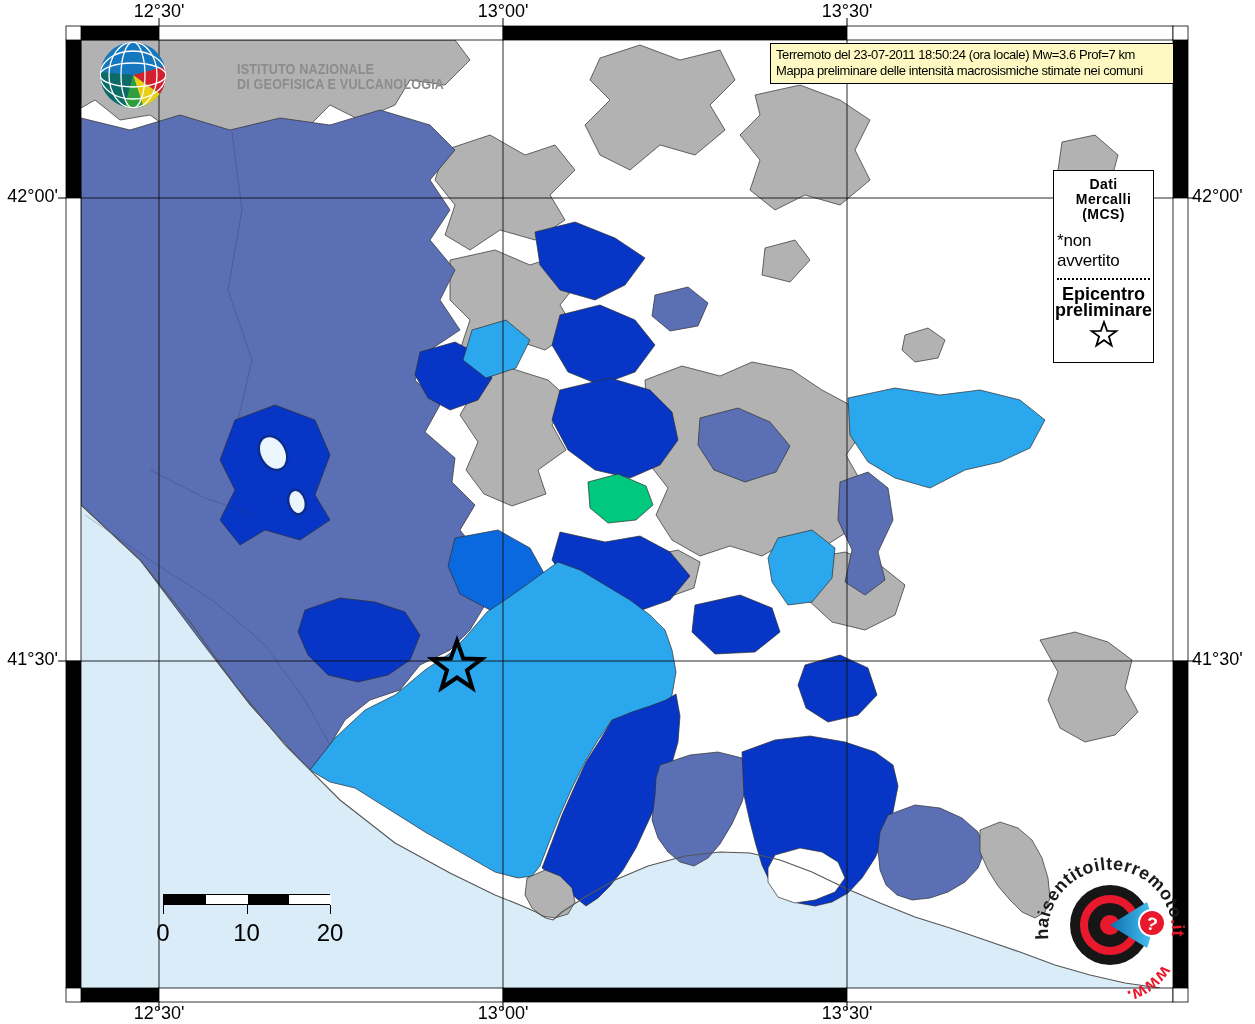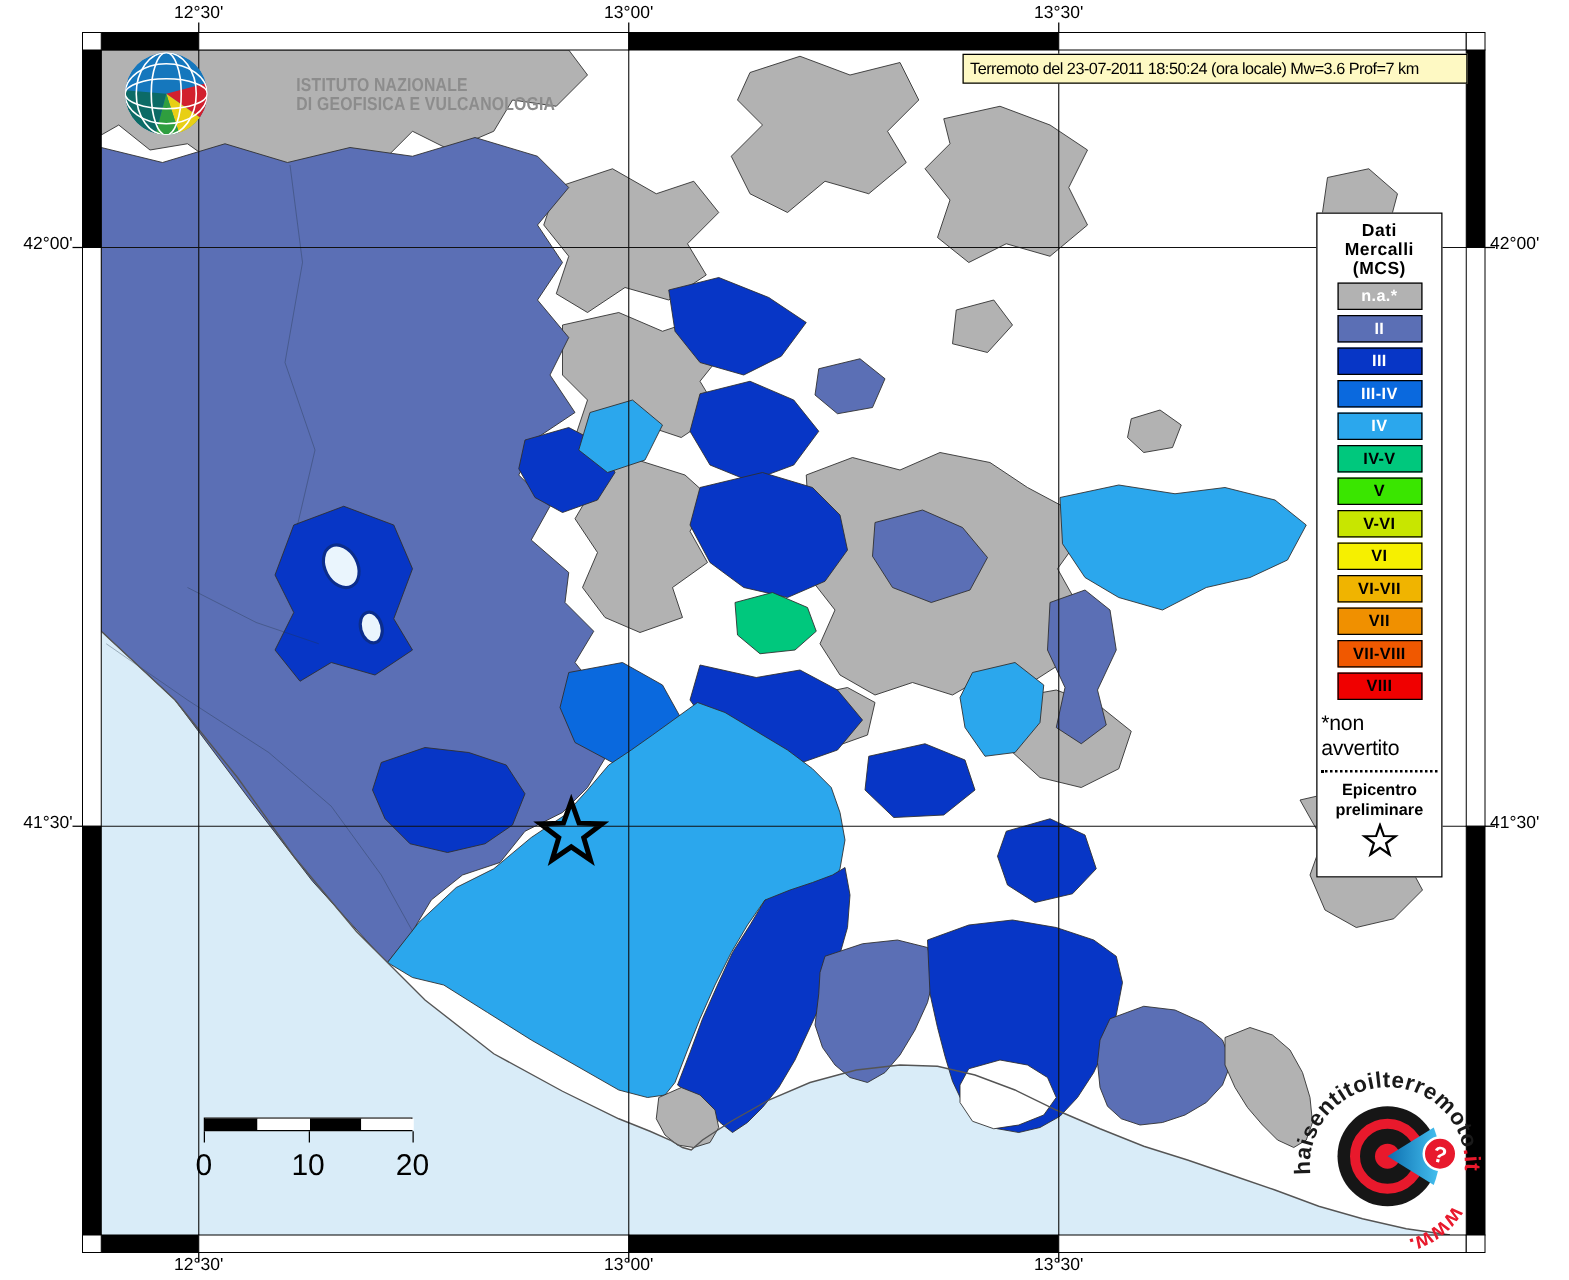--- a/index.html
+++ b/index.html
@@ -1,31 +1,31 @@
 <!DOCTYPE html>
 <html><head>
 <meta charset="utf-8">
 <style>
   html,body{margin:0;padding:0;background:#fff;}
   body{width:1255px;height:1024px;position:relative;overflow:hidden;
        font-family:"Liberation Sans",sans-serif;color:#000;}
   #map-svg{position:absolute;left:0;top:0;}
-  .axlab{position:absolute;font-size:14px;white-space:nowrap;}
+  .axlab{position:absolute;font-size:18px;white-space:nowrap;}
   .infobox{position:absolute;left:770px;top:43px;width:404px;background:#fef9c3;
            border:1px solid #000;padding:3px 5px;font-size:13px;line-height:16.3px;
            letter-spacing:-0.4px;box-sizing:border-box;}
   .infobox div{white-space:nowrap;overflow:hidden;}
   .legend{position:absolute;left:1053px;top:170px;width:101px;background:#fff;
           border:1px solid #000;text-align:center;padding:6px 0 8px;box-sizing:border-box;}
   .legend .t{font-weight:bold;font-size:14px;line-height:15px;letter-spacing:.4px;}
   .sw{width:66px;height:20px;line-height:20px;margin:4px auto 0;border:1px solid #000;
       font-weight:bold;font-size:13px;letter-spacing:.3px;}
   .fn{font-size:17px;text-align:left;padding-left:3px;margin-top:9px;letter-spacing:-0.2px;}
   .ldiv{border-top:2px dotted #000;margin:7px 3px 6px;}
-  .ep{font-weight:bold;font-size:13px;line-height:16px;}
+  .ep{font-weight:bold;font-size:18px;line-height:16px;}
   .ingv-text{position:absolute;left:237px;top:61px;color:#8c8c8c;font-weight:bold;
              font-size:15px;line-height:15px;letter-spacing:.2px;white-space:nowrap;
              transform:scaleX(.84);transform-origin:left top;}
   .sbar{position:absolute;left:163px;top:886px;width:167px;}
   .sbar .km{text-align:center;font-size:30px;}
   #sb-bar{position:relative;margin-top:8px;height:9px;border:1px solid #000;background:#fff;}
   #sb-labels{position:relative;margin-top:14px;font-size:24px;height:26px;}
 </style>
 </head>
 <body>
@@ -157,43 +157,29 @@
     </g>
   </g>
 </svg>
 <div class="ingv-text">
   <div>ISTITUTO NAZIONALE</div>
   <div>DI GEOFISICA E VULCANOLOGIA</div>
 </div>
 
 <div class="infobox">
   <div>Terremoto del 23-07-2011 18:50:24 (ora locale) Mw=3.6 Prof=7 km</div>
+  <div>Mappa preliminare delle intensità macrosismiche stimate nei comuni</div>
 </div>
 
 <div class="legend">
   <div class="t">
     <div>Dati</div>
     <div>Mercalli</div>
     <div>(MCS)</div>
   </div>
-  <div id="legend-items">
-      <div class="sw" style="background: rgb(178, 178, 178); color: rgb(255, 255, 255);">n.a.*</div>
-      <div class="sw" style="background: rgb(91, 111, 181); color: rgb(255, 255, 255);">II</div>
-      <div class="sw" style="background: rgb(7, 54, 198); color: rgb(255, 255, 255);">III</div>
-      <div class="sw" style="background: rgb(10, 105, 222); color: rgb(255, 255, 255);">III-IV</div>
-      <div class="sw" style="background: rgb(43, 167, 237); color: rgb(255, 255, 255);">IV</div>
-      <div class="sw" style="background: rgb(0, 200, 125); color: rgb(0, 0, 0);">IV-V</div>
-      <div class="sw" style="background: rgb(58, 230, 0); color: rgb(0, 0, 0);">V</div>
-      <div class="sw" style="background: rgb(200, 230, 0); color: rgb(0, 0, 0);">V-VI</div>
-      <div class="sw" style="background: rgb(246, 240, 0); color: rgb(0, 0, 0);">VI</div>
-      <div class="sw" style="background: rgb(240, 180, 0); color: rgb(0, 0, 0);">VI-VII</div>
-      <div class="sw" style="background: rgb(240, 144, 0); color: rgb(0, 0, 0);">VII</div>
-      <div class="sw" style="background: rgb(240, 88, 0); color: rgb(0, 0, 0);">VII-VIII</div>
-      <div class="sw" style="background: rgb(240, 0, 0); color: rgb(0, 0, 0);">VIII</div>
-    </div>
   <div class="fn">*non avvertito</div>
   <div class="ldiv"></div>
   <div class="ep">
     <div>Epicentro</div>
     <div>preliminare</div>
   </div>
   <svg id="legend-star" width="34" height="30" viewBox="0 0 34 30" style="margin-top:2px">
       <polygon points="17.0,2.0 20.1,10.8 29.4,11.0 21.9,16.6 24.6,25.5 17.0,20.2 9.4,25.5 12.1,16.6 4.6,11.0 13.9,10.8" fill="none" stroke="#000" stroke-width="1.8"></polygon>
     </svg>
 </div>

